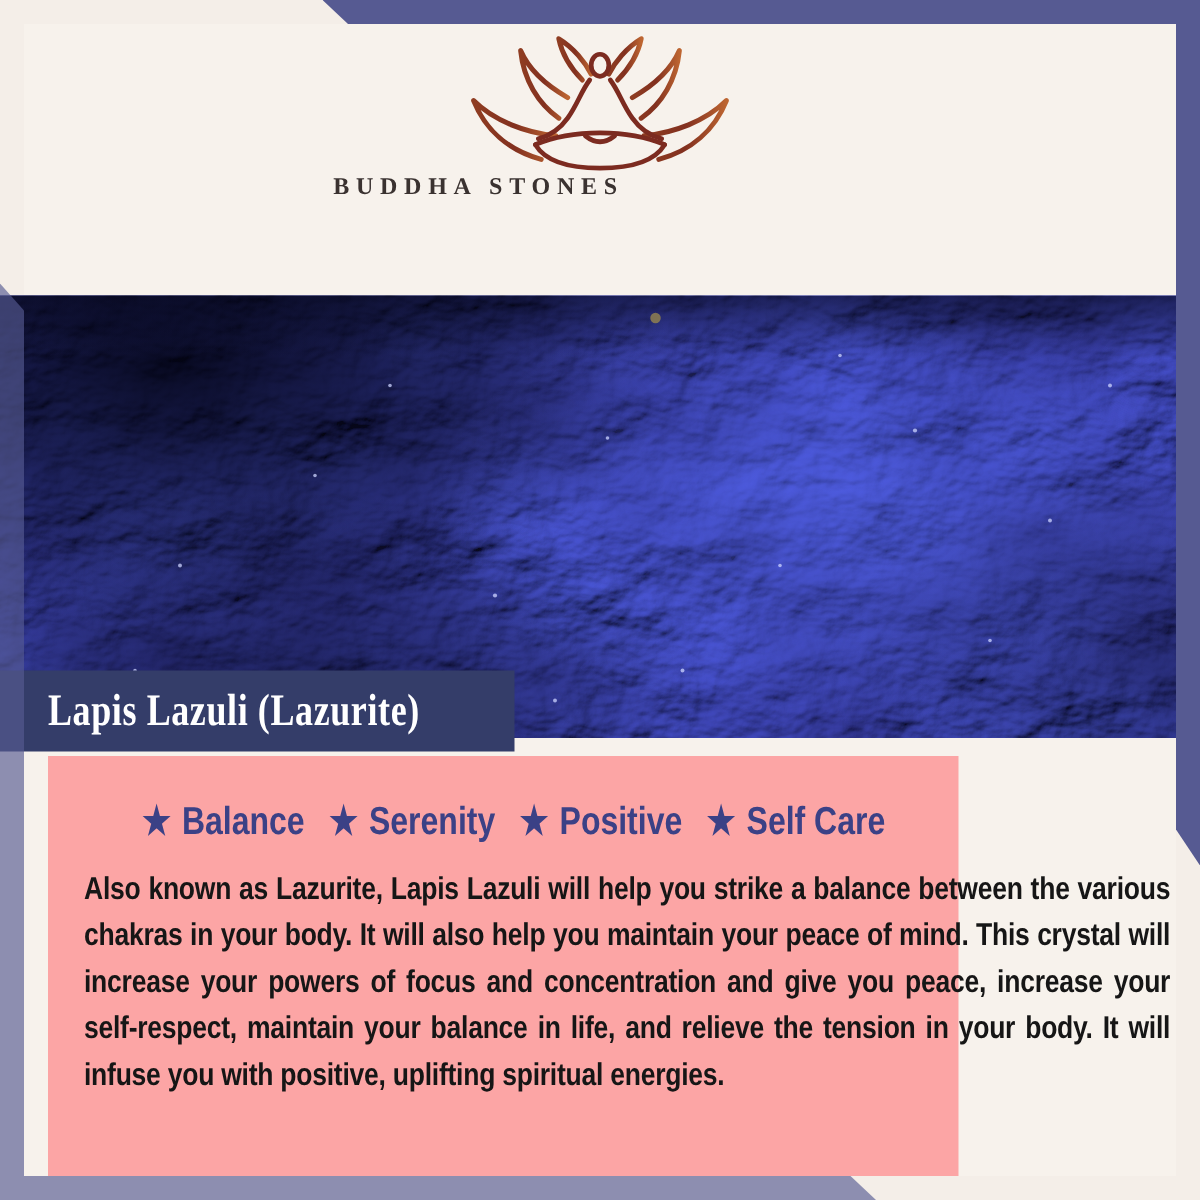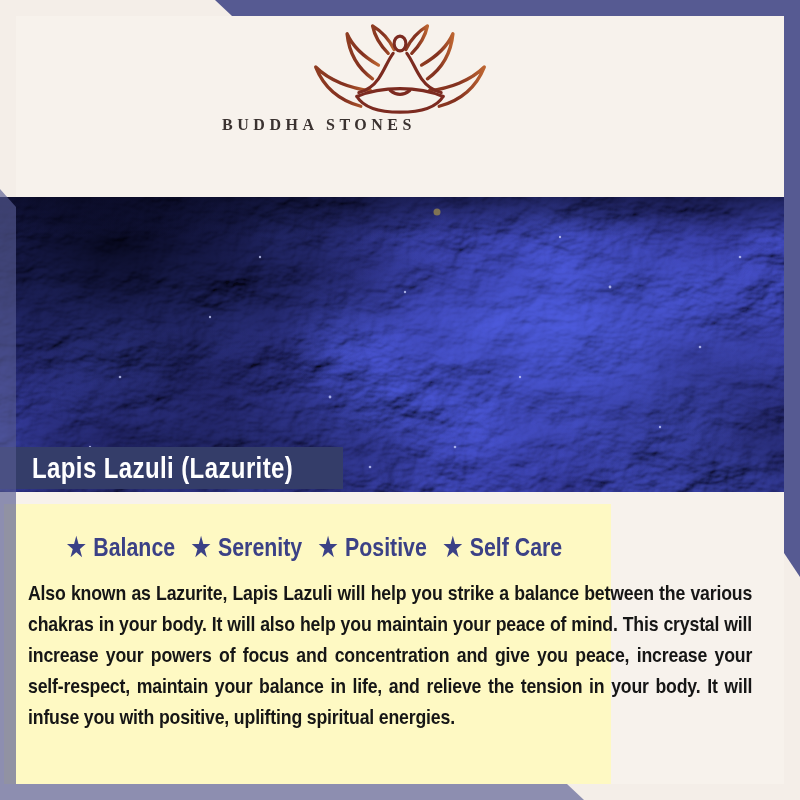--- a/index.html
+++ b/index.html
@@ -28,27 +28,27 @@
   .title-banner{position:absolute;left:155px;top:142px;width:490px;height:51px;background:#fcfaf8;
     display:flex;align-items:center;justify-content:center;}
   .title-banner h1{margin:0;font-size:43px;font-weight:bold;color:#3c4187;white-space:nowrap;
     transform:scaleX(0.78);transform-origin:center;letter-spacing:-0.5px;}
 
   
   .stone-photo{position:absolute;left:0;top:197px;width:800px;height:295px;}
   .stone-photo svg{display:block;}
 
   
-  .stone-label{position:absolute;left:0;top:447px;width:343px;height:42px;background:#343d69;
-    display:flex;align-items:center;}
+  .stone-label{position:absolute;left:0;top:447px;width:343px;height:54px;background:#343d69;
+    display:flex;align-items:center;font-family:Liberation Serif, serif;}
   .stone-label span{color:#ffffff;font-size:30px;font-weight:bold;white-space:nowrap;
     padding-left:40px;transform:scaleX(0.8);transform-origin:left center;letter-spacing:0.5px;}
 
   
-  .card{position:absolute;left:4px;top:504px;width:607px;height:280px;background:#fef9c3;}
+  .card{position:absolute;left:32px;top:504px;width:607px;height:280px;background:#fca5a5;}
   .tags-row{margin-top:28px;text-align:center;white-space:nowrap;font-size:26px;font-weight:bold;
     color:#3b4186;transform:scaleX(0.82);transform-origin:center;}
   .tag{margin:0 10px;}
   .star{margin-right:9px;}
   .desc{margin:14px 0 0 24px;width:860px;transform:scaleX(0.842);transform-origin:0 0;
     font-size:21px;font-weight:bold;color:#161616;line-height:31px;text-align:justify;
     letter-spacing:-0.2px;}
 </style>
 </head>
 <body>

